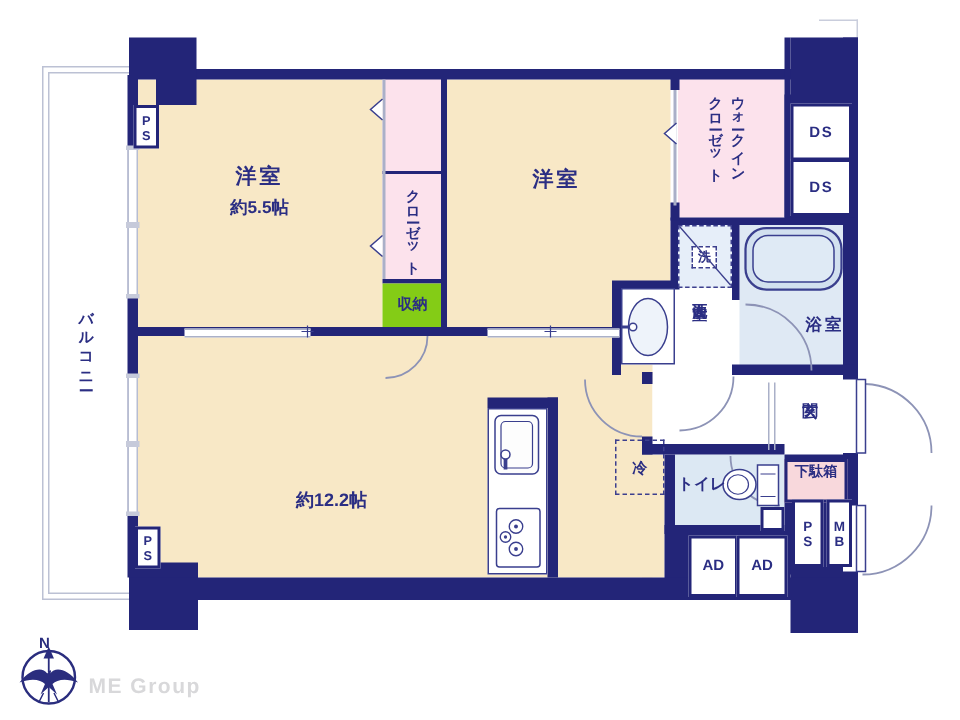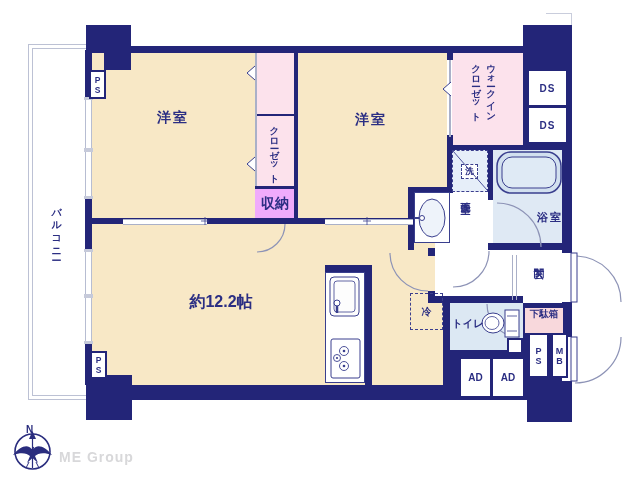--- a/index.html
+++ b/index.html
@@ -36,21 +36,21 @@
 
   <div class="abs" style="left:546px;top:13px;width:26px;height:12px;border-top:1px solid #c9cddc;border-right:1px solid #c9cddc;box-sizing:border-box;"></div>
 
   <div class="fill" style="left:92px;top:53px;width:163px;height:165px;background:#f8e8c6;"></div>
   <div class="fill" style="left:295px;top:53px;width:152px;height:171px;background:#f8e8c6;"></div>
   <div class="fill" style="left:92px;top:224px;width:343px;height:161px;background:#f8e8c6;"></div>
   <div class="fill" style="left:428px;top:303px;width:15px;height:82px;background:#f8e8c6;"></div>
   <div class="fill" style="left:255px;top:50px;width:40px;height:140px;background:#fce2ec;"></div>
   <div class="w" style="left:255px;top:114px;width:40px;height:2px;"></div>
   <div class="w" style="left:255px;top:186px;width:40px;height:3px;"></div>
-  <div class="fill ctrlbl" style="left:255px;top:189px;width:40px;height:29px;background:#f0abfc;display:flex;align-items:center;justify-content:center;font-size:14px;">
+  <div class="fill ctrlbl" style="left:255px;top:189px;width:40px;height:29px;background:#84cc16;display:flex;align-items:center;justify-content:center;font-size:10px;">
     <span>収納</span>
   </div>
   <div class="fill" style="left:452px;top:52px;width:71px;height:93px;background:#fce2ec;"></div>
   <div class="fill" style="left:453px;top:150px;width:35px;height:93px;background:#ffffff;"></div>
   <div class="fill" style="left:414px;top:193px;width:39px;height:50px;background:#ffffff;"></div>
   <div class="fill" style="left:493px;top:150px;width:72px;height:97px;background:#dfe9f4;"></div>
   <div class="fill" style="left:435px;top:250px;width:130px;height:53px;background:#ffffff;"></div>
   <div class="fill" style="left:450px;top:303px;width:73px;height:53px;background:#dce8f3;"></div>
 
   <div class="w" style="left:523px;top:63px;width:49px;height:87px;"></div>
@@ -194,25 +194,27 @@
 
     <circle cx="32.5" cy="451.5" r="17.5" fill="#ffffff" stroke="#2a2d7e" stroke-width="1.6"></circle>
     <path d="M32.5 438 V448 M32.5 457 V468" stroke="#2a2d7e" stroke-width="1.2"></path>
     <path d="M32.5 431 L29 439 H36 Z" fill="#2a2d7e"></path>
     <path d="M13 455 C20 446 28 444 31.5 449 C33 446 35 446 33.5 449 C37 444 45 446 52 455 C44 452 38 453 35 456 L38 463 L32.5 458 L27 463 L30 456 C27 453 21 452 13 455 Z" fill="#2a2d7e"></path>
     <path d="M29 462 L26 468 M36 462 L39 468" stroke="#2a2d7e" stroke-width="1"></path>
   </svg>
 
   <div class="ctrlbl" style="left:123px;top:110px;width:100px;font-size:14px;letter-spacing:2px;">
     <span>洋室</span></div>
+  <div class="ctrlbl" style="left:123px;top:133px;width:100px;font-size:11.5px;">
+    <span>約5.5帖</span></div>
 
   <div class="ctrlbl" style="left:321px;top:112px;width:100px;font-size:14px;letter-spacing:2px;">
     <span>洋室</span></div>
 
-  <div class="ctrlbl" style="left:171px;top:293px;width:100px;font-size:16px;">
+  <div class="ctrlbl" style="left:171px;top:327px;width:100px;font-size:12px;">
     <span>約12.2帖</span></div>
 
   <div class="lbl vt" style="left:51px;top:201px;font-size:10px;font-weight:600;letter-spacing:2px;">
     <span>バルコニー</span></div>
 
   <div class="lbl vt" style="left:269px;top:119px;font-size:9.5px;font-weight:600;letter-spacing:1px;">
     <span>クローゼット</span></div>
 
   <div class="lbl vt pre" style="left:469px;top:57px;font-size:9.5px;font-weight:600;line-height:15px;letter-spacing:1px;">
     <span class="pre">ウォークイン

